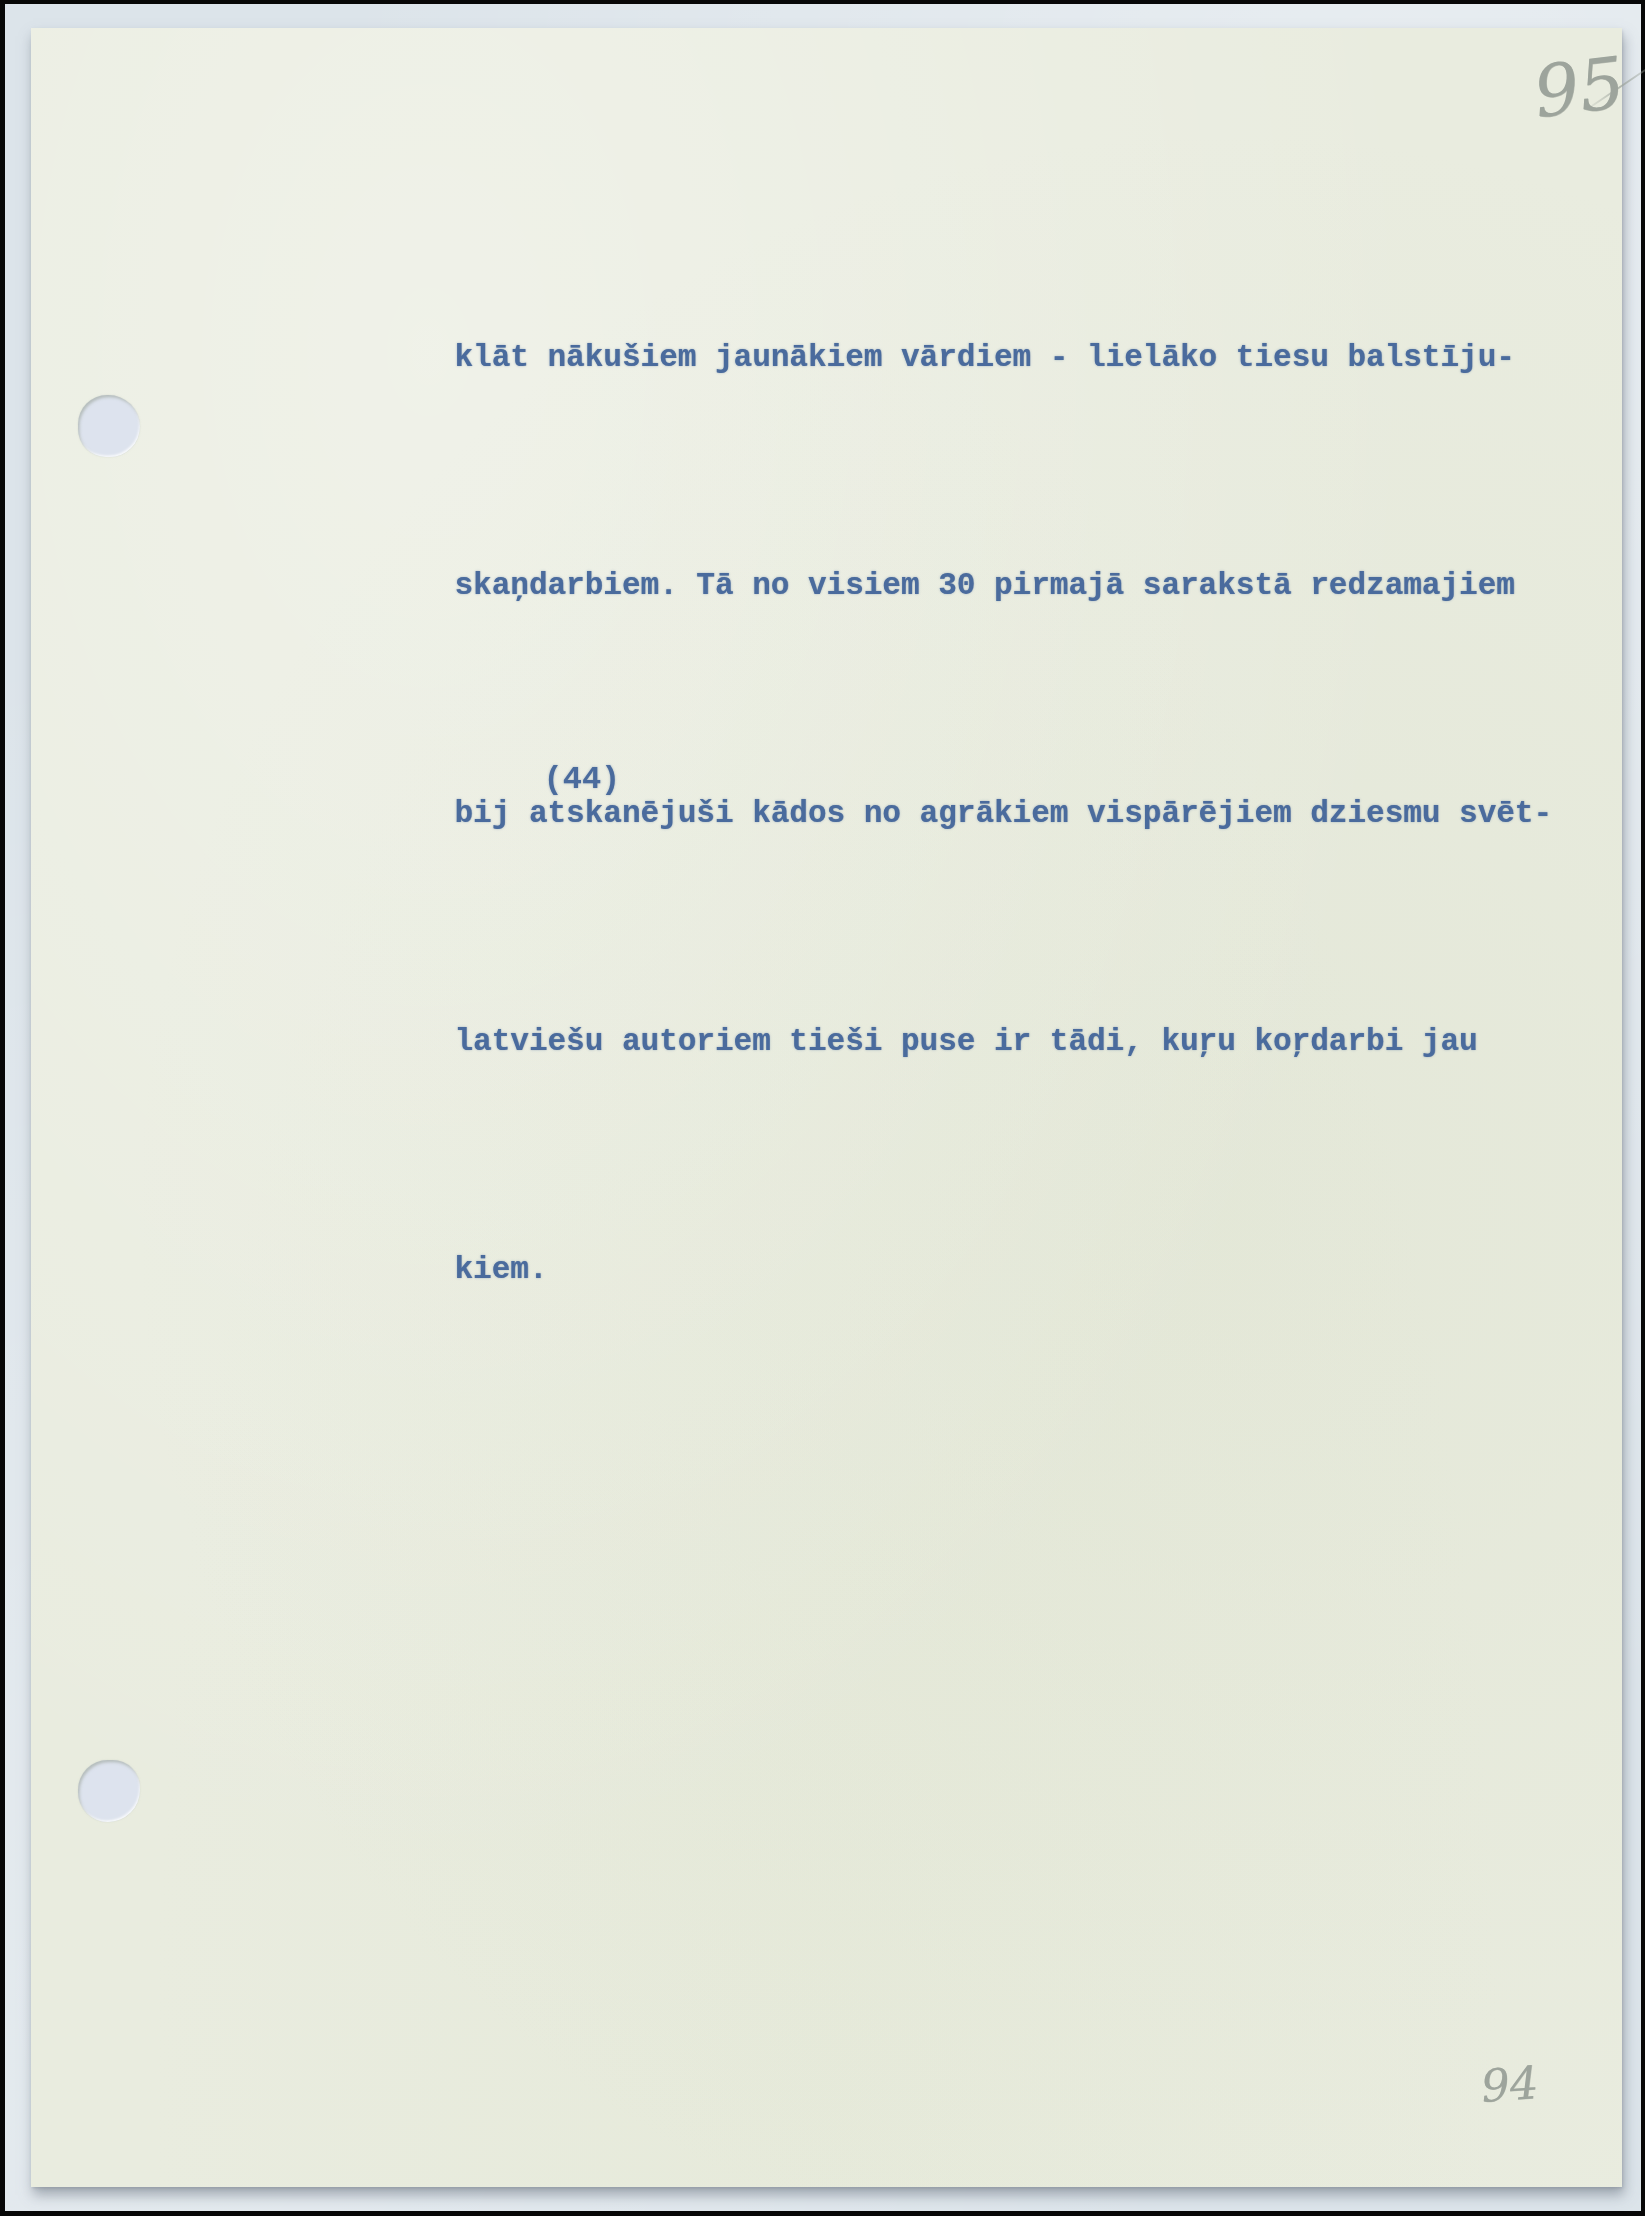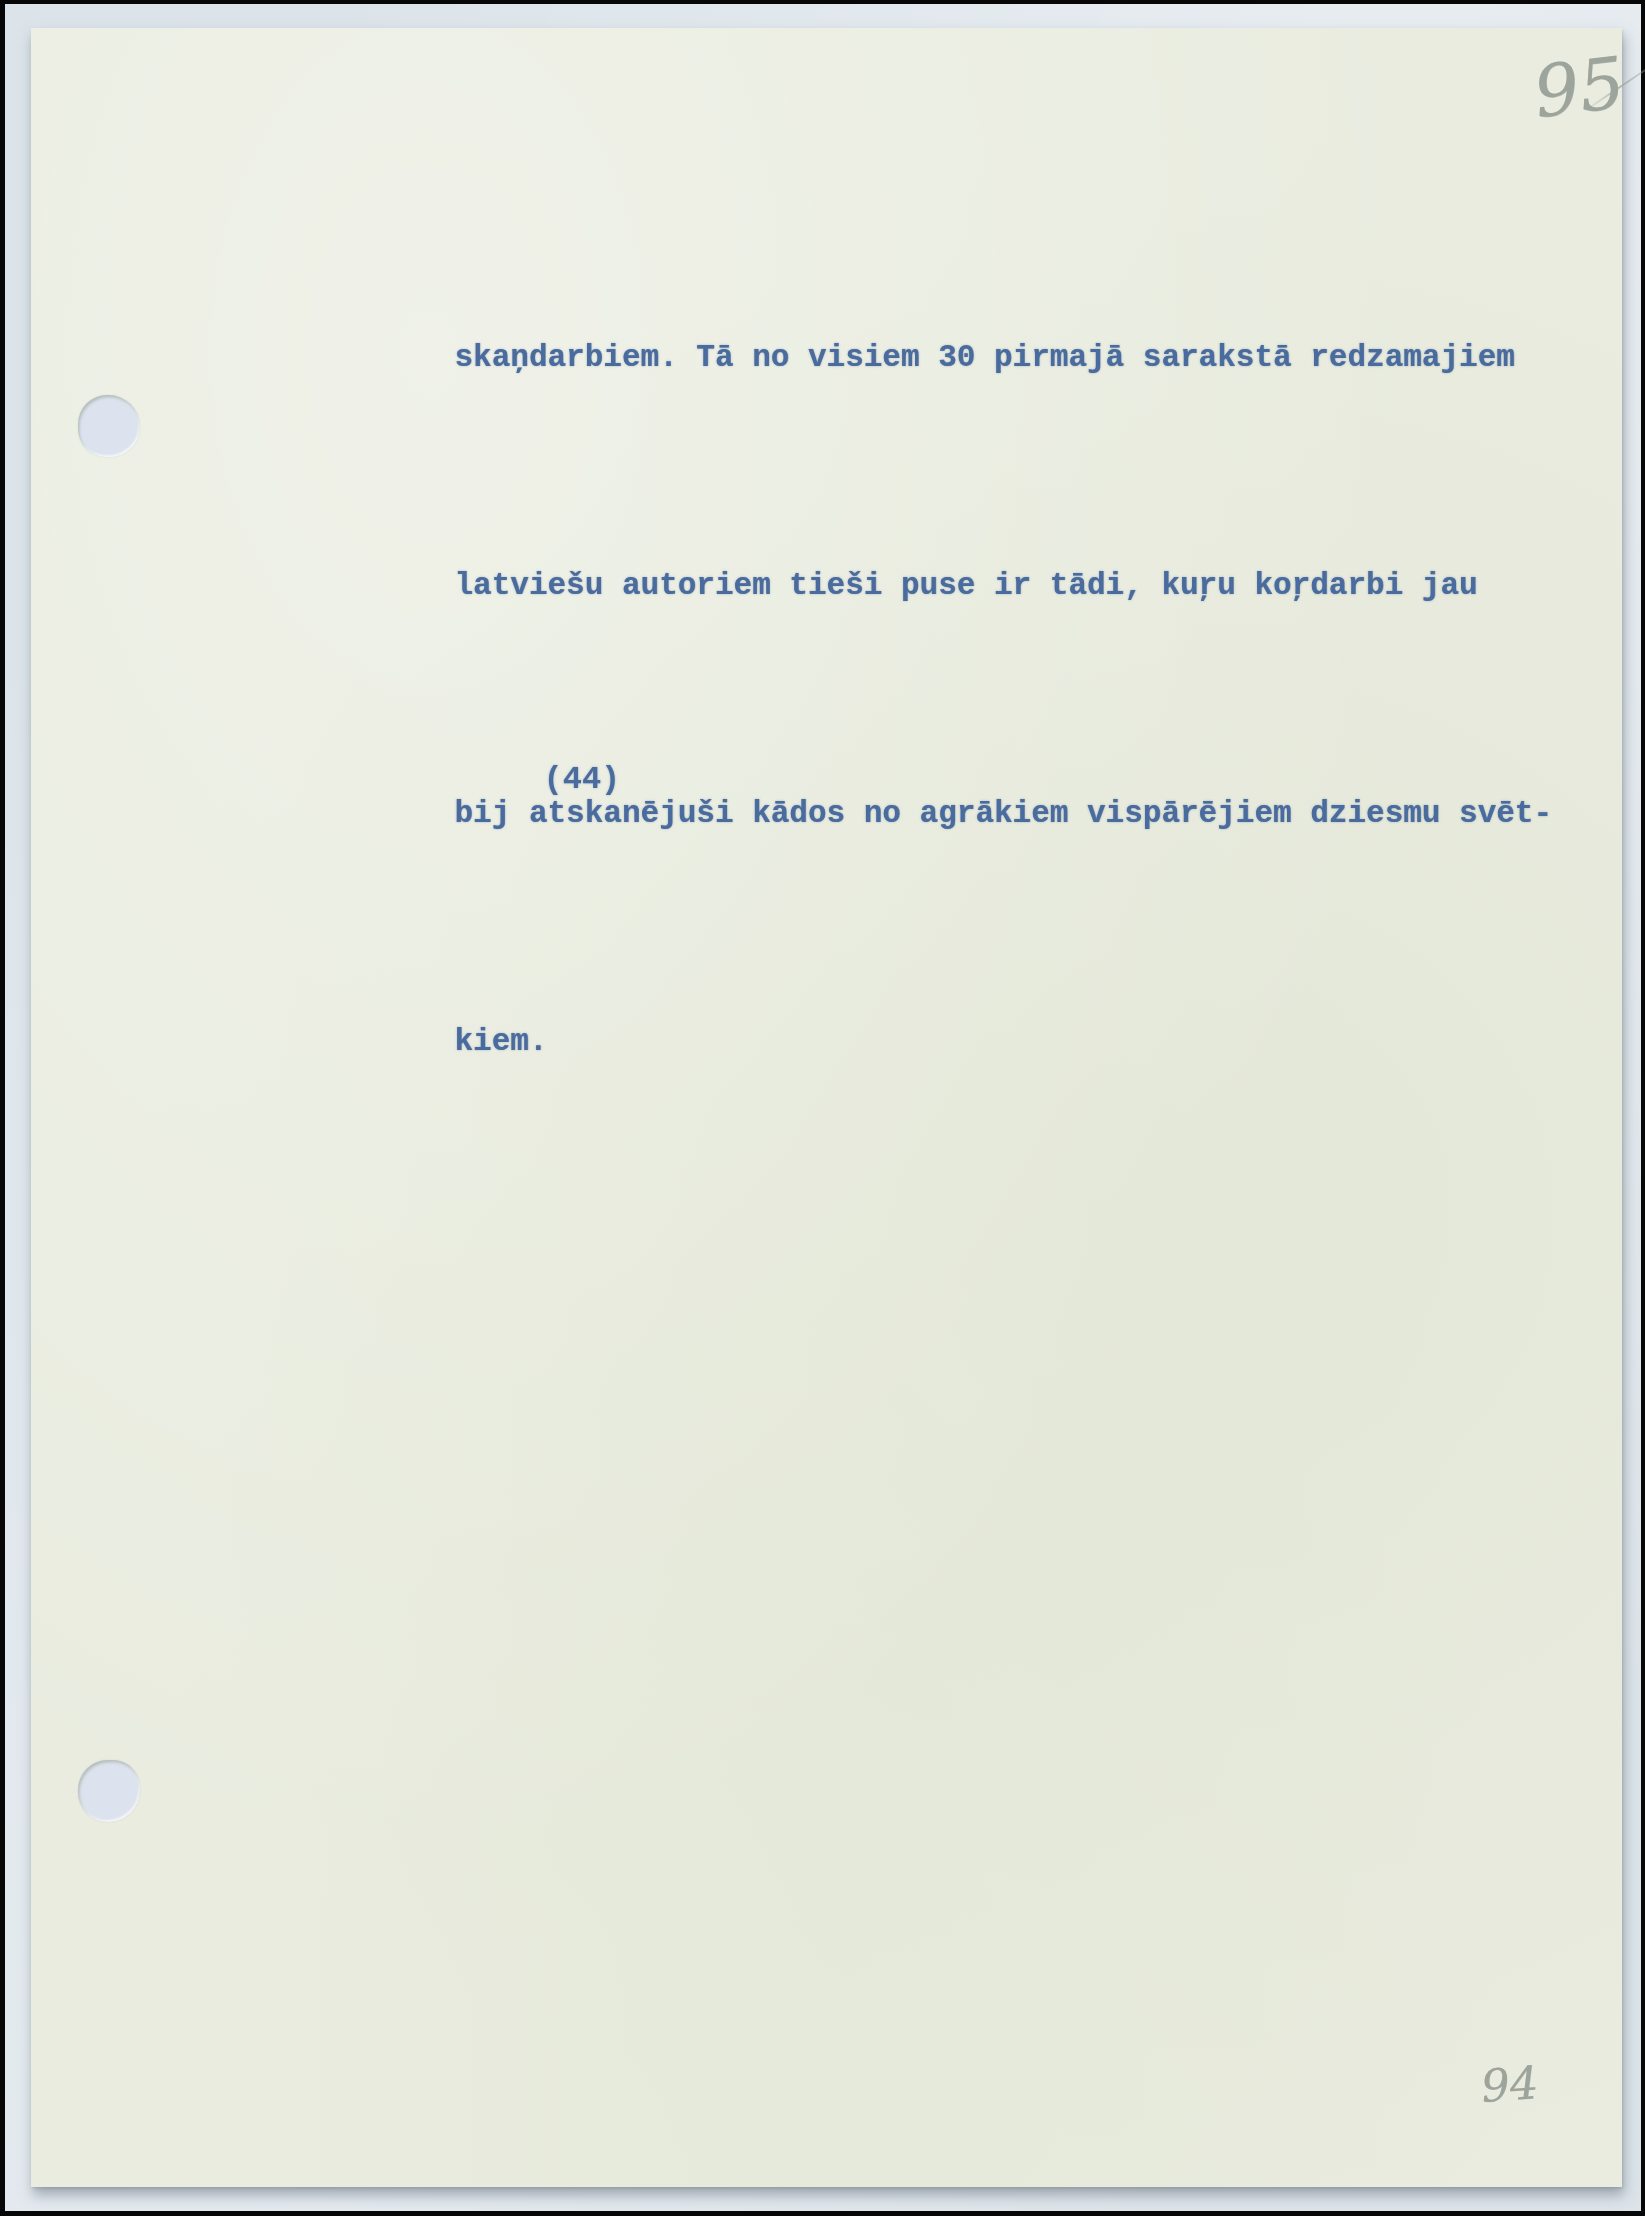--- a/index.html
+++ b/index.html
@@ -99,23 +99,24 @@
   <div class="mat">
     <div class="paper">
 
       <div class="hole top"></div>
       <div class="hole bottom"></div>
 
       <div class="pencil top-num">95</div>
       <div class="pencil-flourish"></div>
 
       <div class="typed">
+        <div class="tline">klāt nākušiem jaunākiem vārdiem - lielāko tiesu balstīju-</div>
         <div class="tline">skaņdarbiem. Tā no visiem 30 pirmajā sarakstā redzamajiem</div>
+        <div class="tline">bij atskanējuši kādos no agrākiem vispārējiem dziesmu svēt-</div>
         <div class="tline">latviešu autoriem tieši puse ir tādi, kuŗu koŗdarbi jau</div>
-        <div class="tline">bij atskanējuši kādos no agrākiem vispārējiem dziesmu svēt-</div>
         <div class="tline">kiem.</div>
         
         
         
         
         
         
         
         
         

